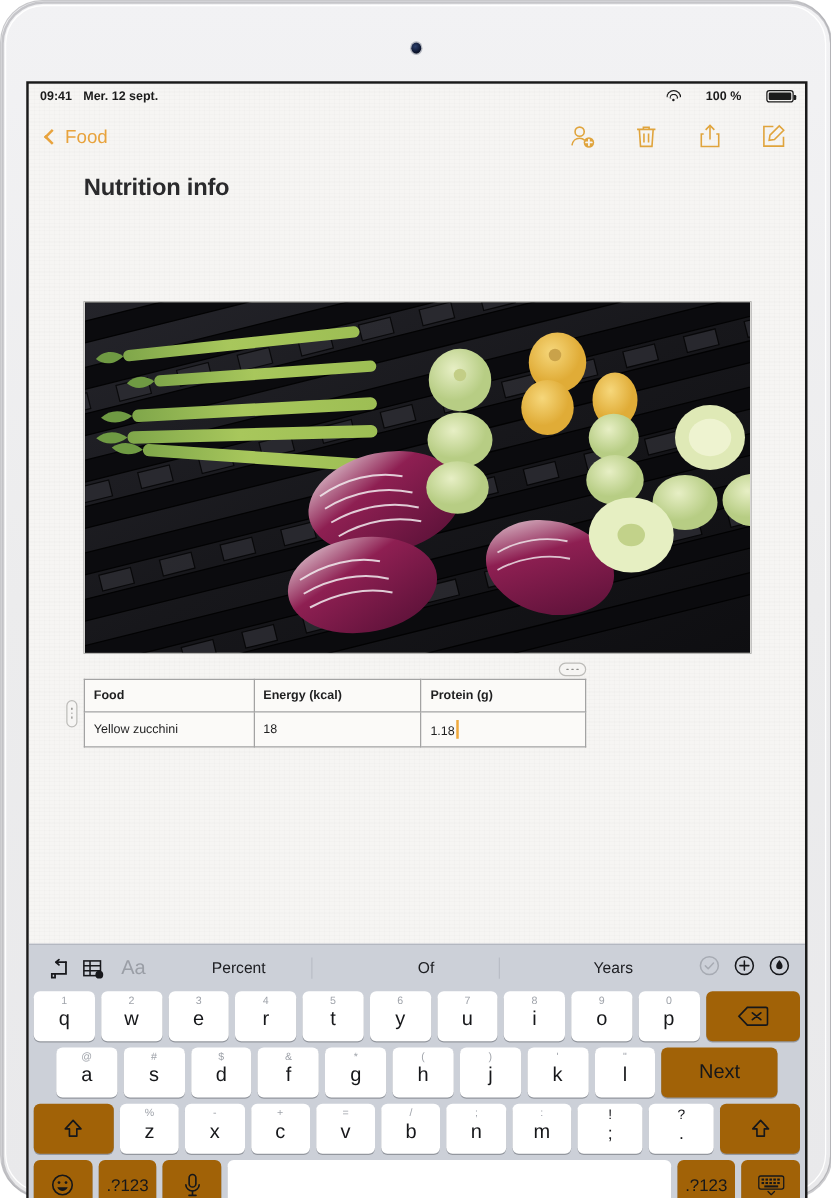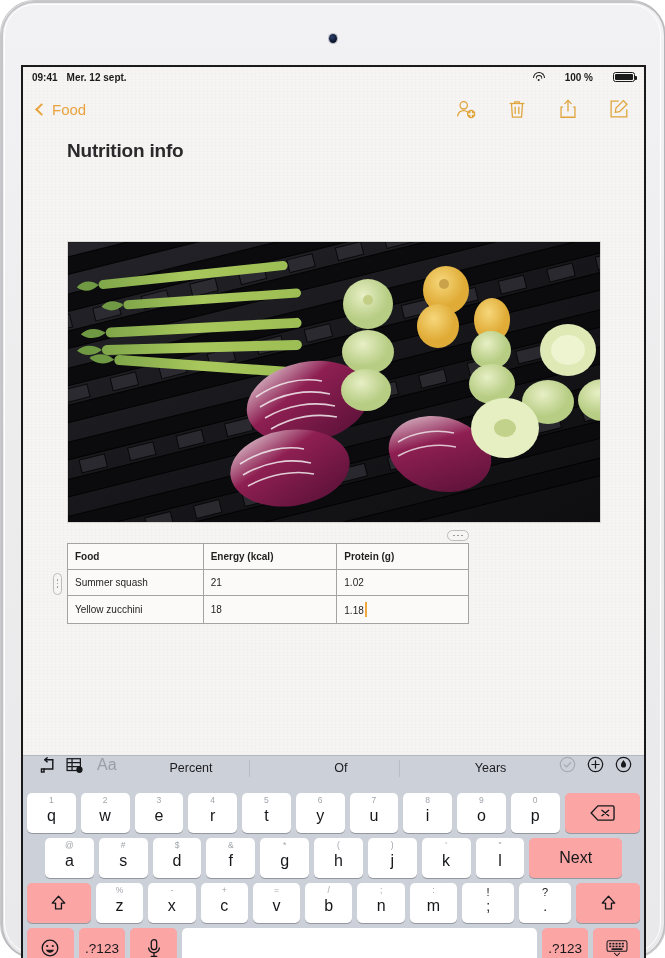--- a/index.html
+++ b/index.html
@@ -152,21 +152,21 @@
   }
   .row-handle i { width: 1.8px; height: 1.8px; border-radius: 50%; background: #8e8d8a; }
 
   
   .keyboard {
     position: absolute; left: 0; bottom: 0; width: 621px; height: 231px;
     background: #ccd0d8;
     border-top: 1px solid #b4b8c1;
   }
   .predictive {
-    height: 37px; display: flex; align-items: flex-start;
+    height: 37px; display: flex; align-items: center;
     padding: 0 12px; gap: 0;
   }
   .pred-ico { width: 26px; color: #17181c; display:flex; align-items:center; justify-content:center; cursor: pointer; }
   .pred-ico svg { display:block; }
   .pred-aa { font-size: 16px; color: #9a9ea6; padding: 0 4px 0 10px; font-weight: 500; }
   .suggestions { flex: 1; display: flex; align-items: center; height: 24px; margin-left: 12px; gap: 32px; }
   .sugg {
     flex: 1; text-align: center; font-size: 12.5px; color: #1c1d21;
     border-right: 1px solid #b9bdc6; line-height: 17px; cursor: pointer;
   }
@@ -181,21 +181,21 @@
     position: relative; display: flex; align-items: center; justify-content: center;
     font-size: 16px; color: #16171a; cursor: pointer;
   }
   .key .sub {
     position: absolute; top: 2px; left: 0; right: 0; text-align: center;
     font-size: 8.5px; color: #a0a4ab;
   }
   .key .main { margin-top: 5px; font-size: 16px; }
   .key.dual .main { margin-top: 6px; font-size: 14px; }
   .key.dual .sub { font-size: 11px; color: #16171a; top: 3px; }
-  .key.grey { background: #fca5a5; color: #16171a; box-shadow: 0 1px 0 rgba(92,96,105,.5); }
+  .key.grey { background: #a16207; color: #16171a; box-shadow: 0 1px 0 rgba(92,96,105,.5); }
   .key.grey .main { margin-top: 0; }
   .key.space { flex: 7.6; }
   .key.del { flex: 1.55; }
   .key.next { flex: 1.9; font-size: 13.5px; }
   .key.shift { flex: 1.35; }
   .key.sym { flex: 1.1; font-size: 13px; }
   .key svg { display: block; }
   .krow.r2 { padding: 0 18px; }
   .krow.r4 { margin-bottom: 4px; }
 </style>
@@ -443,25 +443,20 @@
             <i></i>
         </div>
         <table class="note-table">
           <tbody>
               <tr class="head">
             <td class="c0">Food</td>
             <td class="c1">Energy (kcal)</td>
             <td class="c2">Protein (g)</td>
           </tr>
           <tr>
-            <td class="c0">Summer squash</td>
-            <td class="c1">21</td>
-            <td class="c2">1.02</td>
-          </tr>
-          <tr>
             <td class="c0">
               <span class="row-handle">
                     <i></i>
                     <i></i>
                     <i></i>
                   </span>
               <span>Yellow zucchini</span>
             </td>
             <td class="c1">18</td>
             <td class="c2"><span>1.18</span><span class="caret"></span></td>

